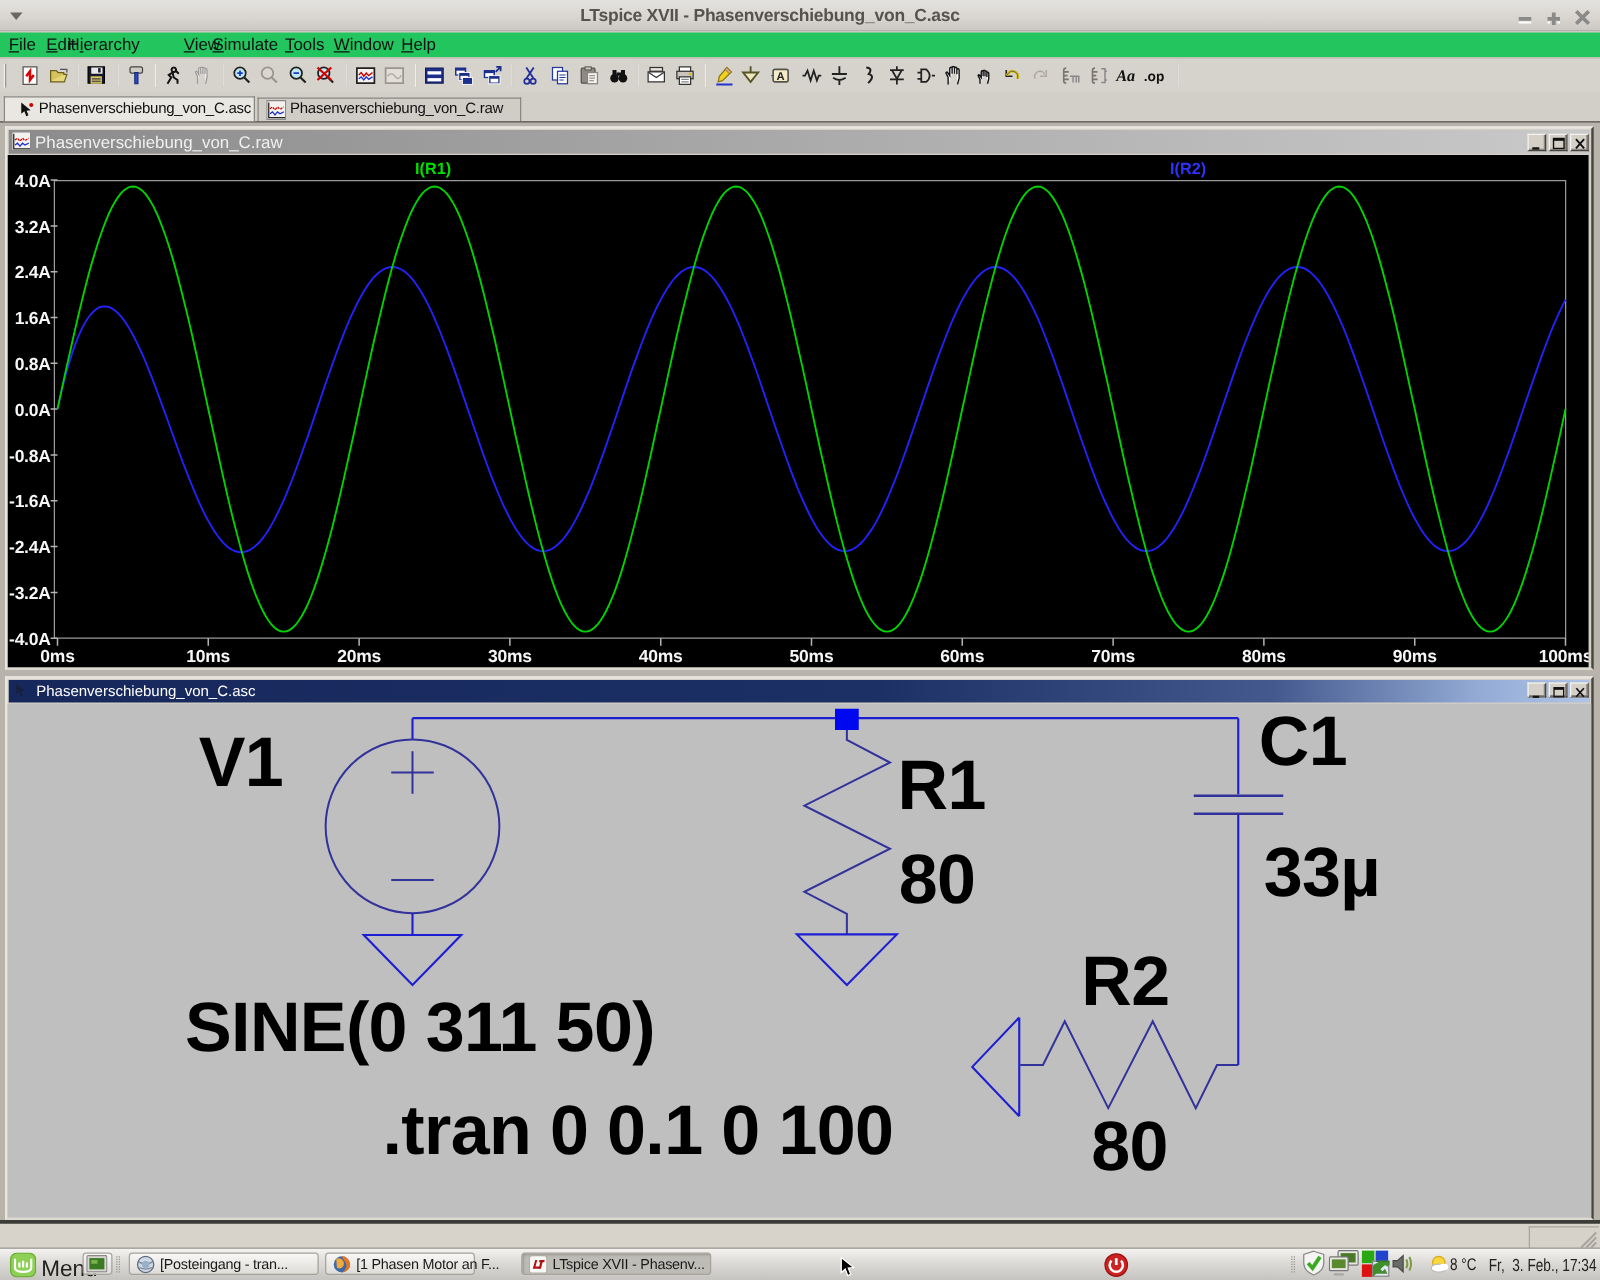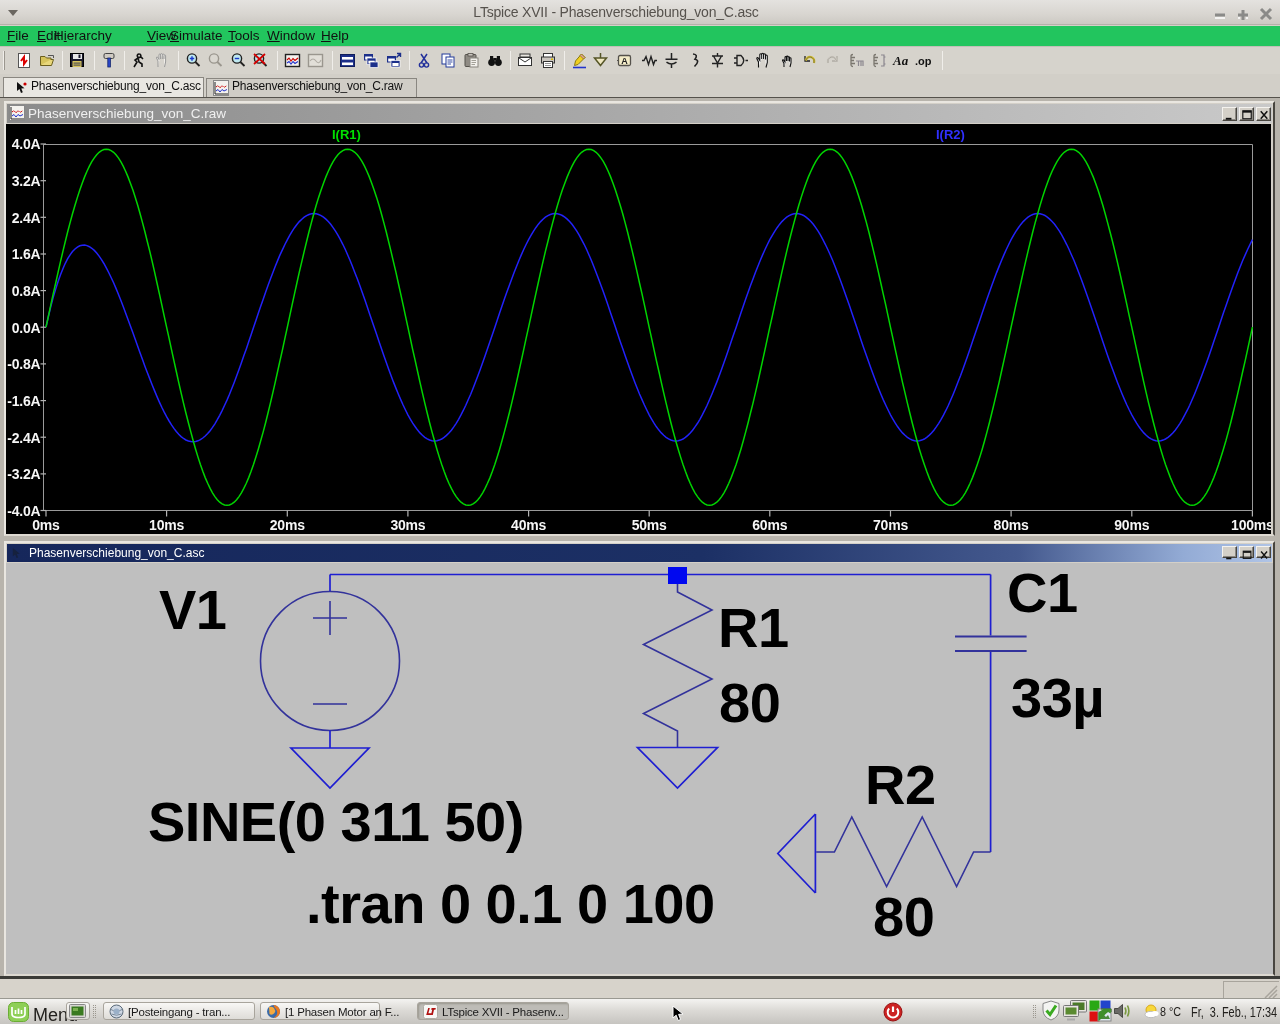--- a/index.html
+++ b/index.html
@@ -1,18 +1,18 @@
 <!DOCTYPE html>
 <html><head><meta charset="utf-8">
 <style>
 * { margin:0; padding:0; box-sizing:border-box; }
 html,body { width:1280px; height:1024px; overflow:hidden; font-family:"Liberation Sans",sans-serif; background:#d4d0c8; }
 #titlebar { position:absolute; left:0; top:0; width:1280px; height:25px;
   background:linear-gradient(#e4e2df,#d8d5d0 60%,#ccc9c3); border-bottom:1px solid #b4b1aa; }
-#titlebar .tt { position:absolute; left:0; right:48px; top:4px; text-align:center; font-size:14px; font-weight:normal; color:#56524d; letter-spacing:-0.2px; }
+#titlebar .tt { position:absolute; left:0; right:48px; top:4px; text-align:center; font-size:14px; font-weight:bold; color:#56524d; letter-spacing:-0.2px; }
 #menubar { position:absolute; left:0; top:26px; width:1280px; height:20px; background:#22c55e; }
 #menubar span { position:absolute; top:2px; font-size:13.5px; color:#111; }
 #toolbar { position:absolute; left:0; top:46px; width:1280px; height:28px; background:#d6d3cc; border-top:1px solid #c2bfb8; }
 .tbi { position:absolute; top:5px; }
 .tsep { position:absolute; top:4px; width:1px; height:19px; background:#9a968e; border-right:1px solid #f0eeea; }
 #tabbar { position:absolute; left:0; top:74px; width:1280px; height:23px; background:#d2cfc8; }
 .tab { position:absolute; top:3px; height:20px; border:1px solid #8a8781; border-bottom:none; font-size:12px; color:#111; overflow:hidden; white-space:nowrap; }
 #mdi { position:absolute; left:0; top:97px; width:1280px; height:880px; background:#b8b4ac; border-top:1px solid #55524c; }
 .win { position:absolute; border:2px solid; border-color:#e9e6e0 #48453f #48453f #e9e6e0; background:#d4d0c8; }
 .wtitle { position:absolute; left:1px; top:1px; right:1px; height:19px; }

